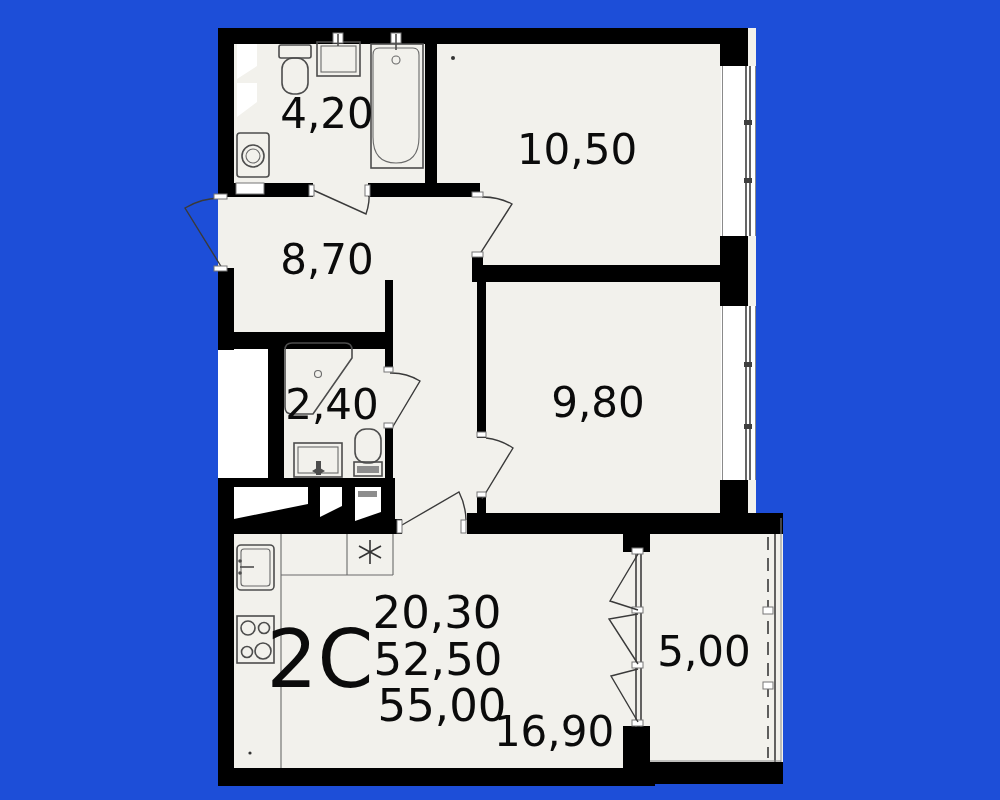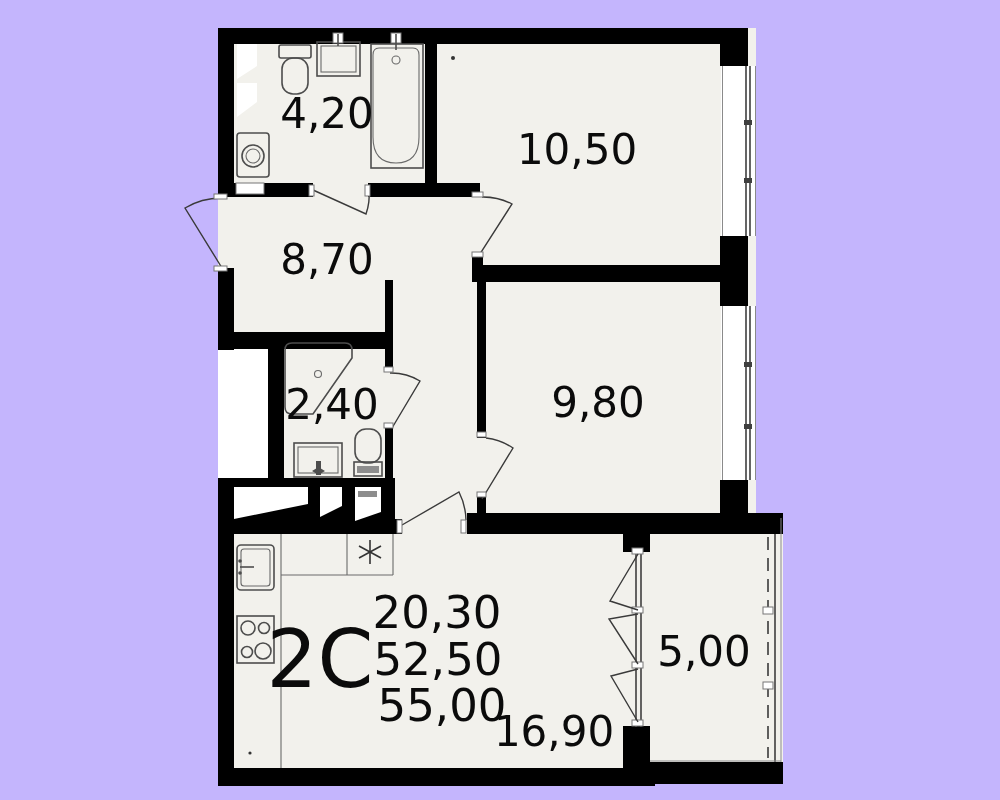--- a/index.html
+++ b/index.html
@@ -1,16 +1,16 @@
 <!DOCTYPE html>
 <html><head>
 <meta charset="utf-8">
 <style>
   html,body{margin:0;padding:0;background:#ffffff;}
-  #stage{position:relative;width:1000px;height:800px;background:#c4b5fd;overflow:hidden;
+  #stage{position:relative;width:1000px;height:800px;background:#1d4ed8;overflow:hidden;
          font-family:"DejaVu Sans","Liberation Sans",sans-serif;}
   svg{display:block}
   .lbl{font-family:"DejaVu Sans","Liberation Sans",sans-serif;font-size:42px;fill:#0b0b0b;text-anchor:middle;}
   .lbl-big{font-family:"DejaVu Sans","Liberation Sans",sans-serif;font-size:80px;fill:#0b0b0b;text-anchor:middle;}
   .lbl-sum{font-family:"DejaVu Sans","Liberation Sans",sans-serif;font-size:45px;fill:#0b0b0b;text-anchor:middle;}
   .wall{fill:#000000;stroke:none}
   .floor{fill:#f2f1ec;stroke:none}
   .fx{fill:none;stroke:#4d4d4d;stroke-width:1.6}
   .fxthin{fill:none;stroke:#6a6a6a;stroke-width:1.1}
   .door{fill:none;stroke:#3a3a3a;stroke-width:1.4}

